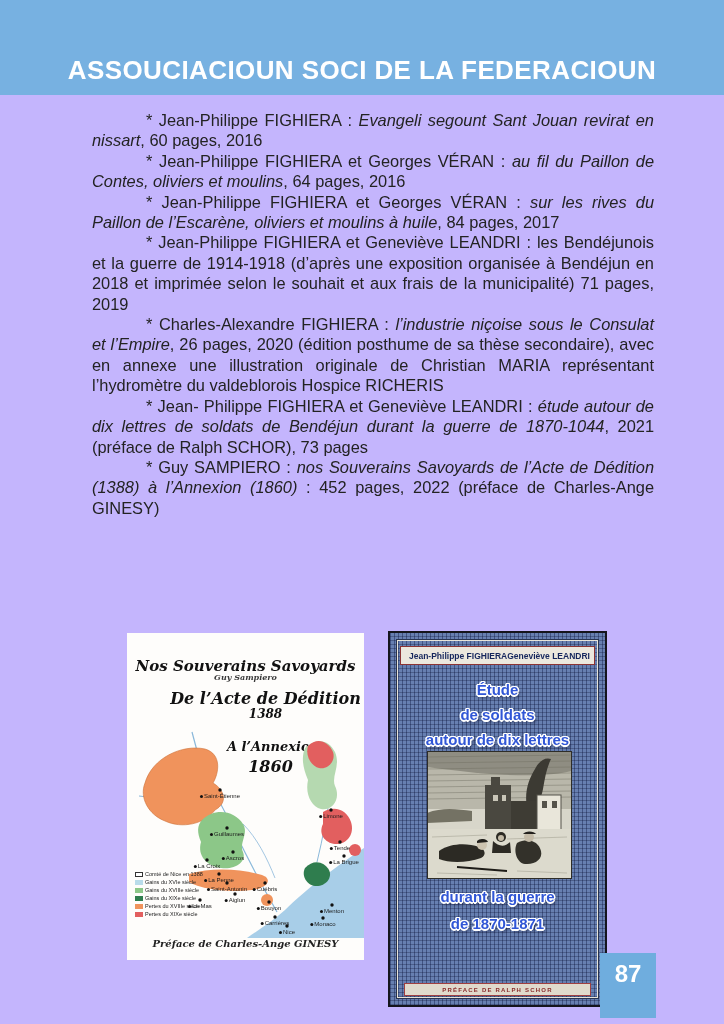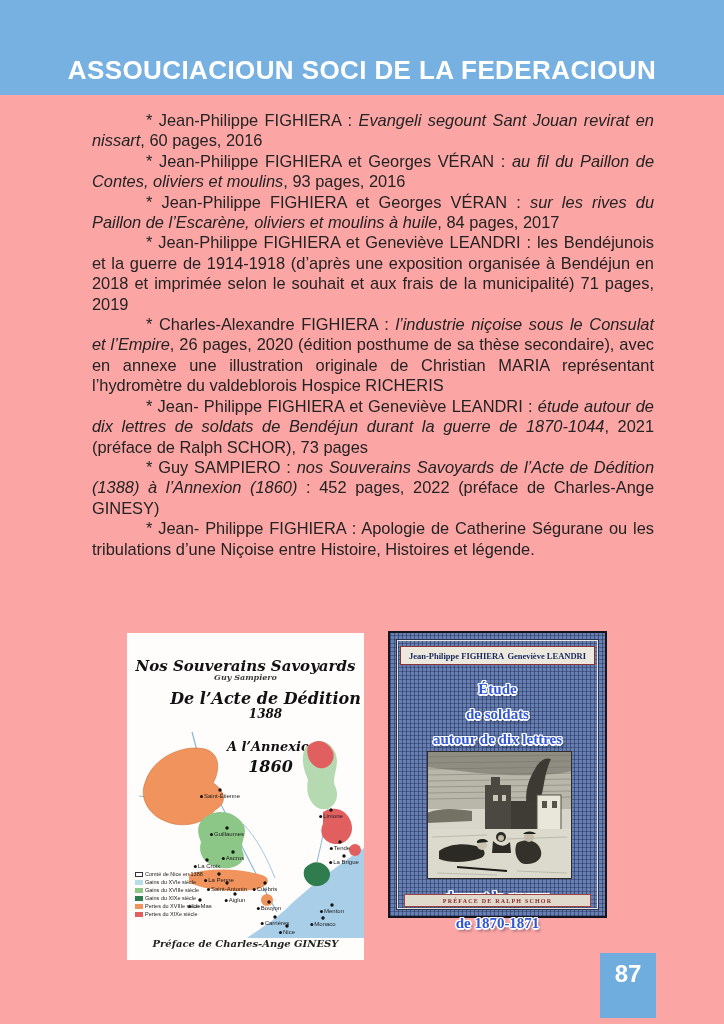--- a/index.html
+++ b/index.html
@@ -1,16 +1,16 @@
 <!DOCTYPE html>
 <html><head>
 <meta charset="utf-8">
 <style>
   html,body{margin:0;padding:0;}
-  .page{position:relative;width:724px;height:1024px;background:#fca5a5;overflow:hidden;
+  .page{position:relative;width:724px;height:1024px;background:#c4b5fd;overflow:hidden;
         font-family:"Liberation Sans",sans-serif;color:#232323;}
 
   
   .band{position:absolute;left:0;top:0;width:724px;height:95px;
         display:flex;align-items:flex-end;justify-content:center;}
   .band h1{margin:0 0 9px 0;font-size:26px;font-weight:bold;color:#fff;letter-spacing:.4px;white-space:nowrap;}
 
   
   .bib{position:absolute;left:92px;top:110px;width:562px;
        font-size:16.4px;line-height:20.4px;text-align:justify;}
@@ -37,26 +37,26 @@
       margin-right:1px;vertical-align:middle;}
   .legend{position:absolute;left:8px;top:238px;width:84px;}
   .legend .row{display:flex;align-items:center;margin-bottom:2px;}
   .legend .sw{width:8px;height:5px;margin-right:2px;flex:0 0 auto;}
   .legend .sw.outlined{border:1px solid #333;box-sizing:border-box;background:#fff;}
   .legend .lb{font-size:5.5px;color:#222;line-height:6px;white-space:nowrap;}
   .map-fig .preface{position:absolute;left:0;right:0;top:305px;text-align:center;
       font-family:"DejaVu Serif",serif;font-style:italic;font-weight:bold;font-size:10px;color:#222;}
 
   
-  .cover{position:absolute;left:388px;top:631px;width:219px;height:287px;box-sizing:border-box;
+  .cover{position:absolute;left:388px;top:631px;width:219px;height:376px;box-sizing:border-box;
       border:2px solid #15151d;
       background:
         repeating-linear-gradient(0deg, rgba(10,16,50,.30) 0 1px, rgba(255,255,255,0) 1px 4px),
         repeating-linear-gradient(90deg, rgba(10,16,50,.30) 0 1px, rgba(150,175,215,.22) 1px 4px),
-        #5a72a6; font-family: Liberation Serif, serif;}
+        #5a72a6;}
   .cover .frame{position:absolute;inset:7px;border:1px solid #e7e3d8;box-shadow:0 0 0 1px #28334f;}
   .cover .authors{position:absolute;left:10px;right:10px;top:13px;height:19px;background:#ece8de;
       border:1px solid #8c3434;display:flex;align-items:center;justify-content:space-between;
       padding:0 8px;box-sizing:border-box;}
   .cover .authors span{font-size:8.5px;font-weight:bold;color:#15265c;white-space:nowrap;}
   .cover .ctitle{position:absolute;left:0;right:0;top:44px;text-align:center;}
   .cover .ctitle div{font-size:15px;font-weight:bold;color:#3056d6;line-height:25px;
       text-shadow:-1px -1px 0 #fff,1px -1px 0 #fff,-1px 1px 0 #fff,1px 1px 0 #fff,
                   -1.5px 0 0 #fff,1.5px 0 0 #fff,0 -1.5px 0 #fff,0 1.5px 0 #fff,2px 3px 3px rgba(10,10,40,.55);}
   .cover .engraving{position:absolute;left:37px;top:118px;width:145px;height:128px;}
@@ -77,27 +77,26 @@
 <body>
 
 <div class="page">
 
   <div class="band" style="background: rgb(119, 177, 225);">
     <h1>ASSOUCIACIOUN SOCI DE LA FEDERACIOUN</h1>
   </div>
 
   <div class="bib">
       <p><span>* Jean-Philippe FIGHIERA : </span><span class="it">Evangeli segount Sant Jouan revirat en nissart</span><span>, 60 pages, 2016</span></p>
-      <p><span>* Jean-Philippe FIGHIERA et Georges VÉRAN : </span><span class="it">au fil du Paillon de Contes, oliviers et moulins</span><span>, 93 pages, 2016</span></p>
+      <p><span>* Jean-Philippe FIGHIERA et Georges VÉRAN : </span><span class="it">au fil du Paillon de Contes, oliviers et moulins</span><span>, 64 pages, 2016</span></p>
       <p><span>* Jean-Philippe FIGHIERA et Georges VÉRAN : </span><span class="it">sur les rives du Paillon de l’Escarène, oliviers et moulins à huile</span><span>, 84 pages, 2017</span></p>
       <p><span>* Jean-Philippe FIGHIERA et Geneviève LEANDRI : les Bendéjunois et la guerre de 1914-1918 (d’après une exposition organisée à Bendéjun en 2018 et imprimée selon le souhait et aux frais de la municipalité) 71 pages, 2019</span></p>
       <p><span>* Charles-Alexandre FIGHIERA : </span><span class="it">l’industrie niçoise sous le Consulat et l’Empire</span><span>, 26 pages, 2020 (édition posthume de sa thèse secondaire), avec en annexe une illustration originale de Christian MARIA représentant l’hydromètre du valdeblorois Hospice RICHERIS</span></p>
       <p><span>* Jean- Philippe FIGHIERA et Geneviève LEANDRI : </span><span class="it">étude autour de dix lettres de soldats de Bendéjun durant la guerre de 1870-1044</span><span>, 2021 (préface de Ralph SCHOR), 73 pages</span></p>
       <p><span>* Guy SAMPIERO : </span><span class="it">nos Souverains Savoyards de l’Acte de Dédition (1388) à l’Annexion (1860)</span><span> : 452 pages, 2022 (préface de Charles-Ange GINESY)</span></p>
-      <p><span>* Jean- Philippe FIGHIERA : Apologie de Catherine Ségurane ou les tribulations d’une Niçoise entre Histoire, Histoires et légende.</span></p>
     </div>
 
   <div class="map-fig">
     <div class="sig">Guy Sampiero</div>
     <div class="mtitle">Nos Souverains Savoyards</div>
     <div class="sub1">De l’Acte de Dédition</div>
     <div class="yr1">1388</div>
     <div class="sub2">A l’Annexion</div>
     <div class="yr2">1860</div>
 

